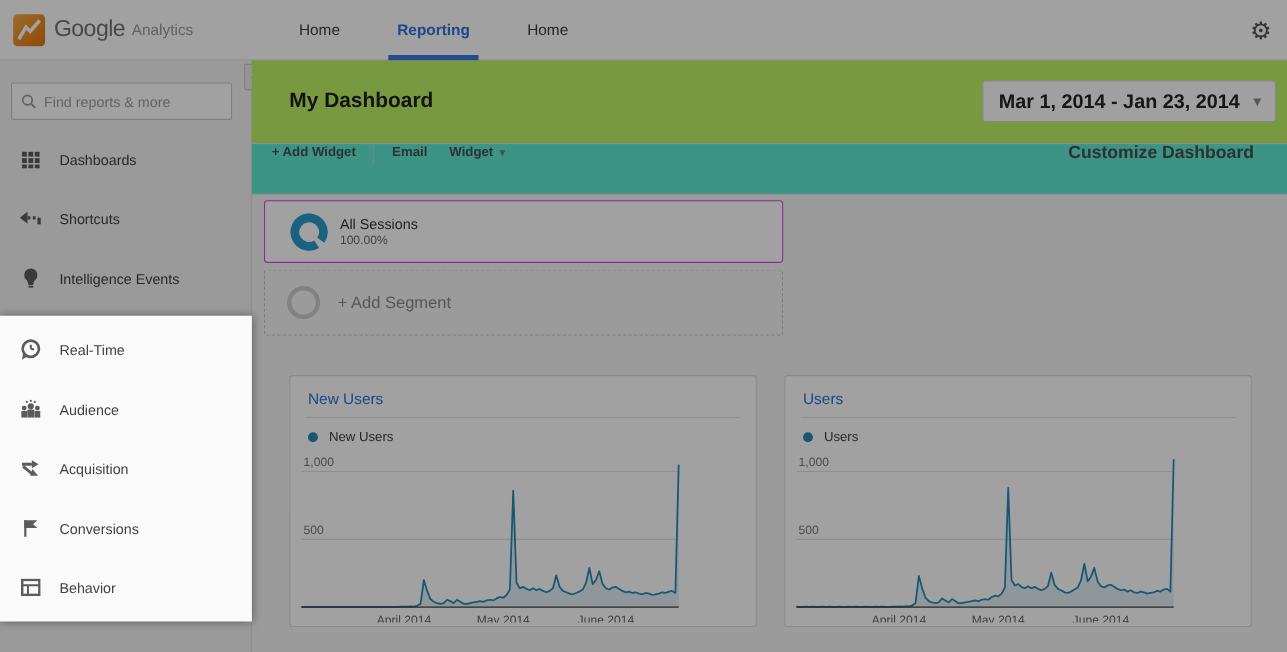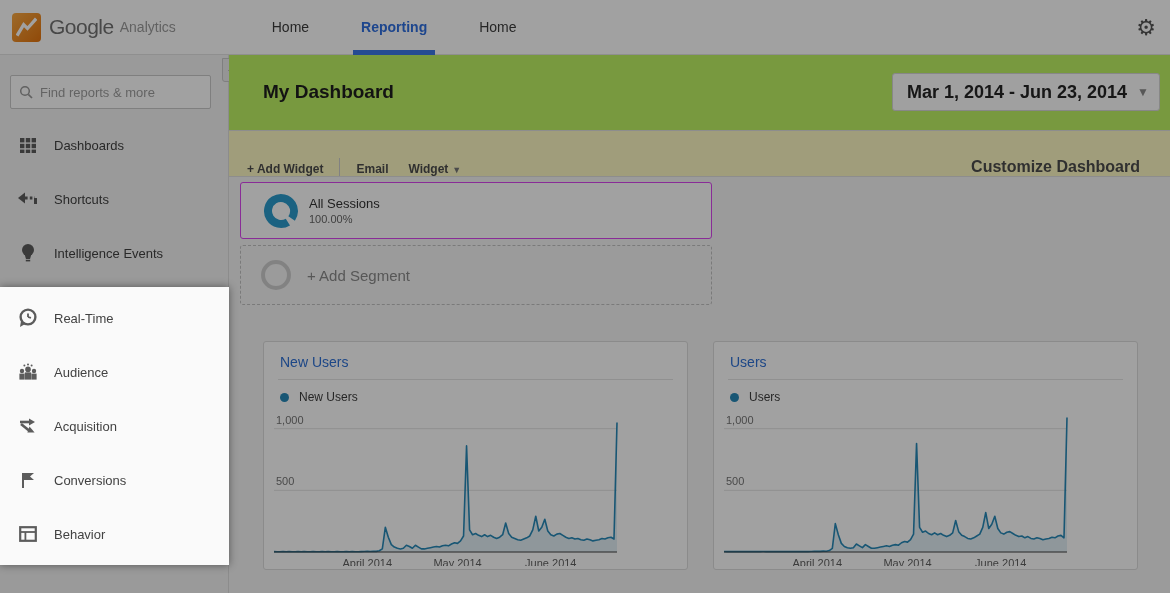--- a/index.html
+++ b/index.html
@@ -48,22 +48,22 @@
   .main { position:absolute; left:229px; top:55px; width:941px; height:538px; }
   .title-strip { position:absolute; left:0; top:0; width:941px; height:76px; background:#bef264;
                  border-bottom:1px solid #e0e0e0; }
   .page-title { position:absolute; left:34px; top:26px; font-size:19px; font-weight:bold; color:#1f1f1f; }
   .date-box { position:absolute; right:10px; top:18px; height:38px; background:#fdfdfd;
               border:1px solid #d6d6d6; border-radius:3px; display:flex; align-items:center;
               padding:0 10px 0 14px; cursor:pointer; }
   .date-text { font-size:18px; font-weight:bold; color:#252525; }
   .date-arrow { font-size:12px; color:#8b8b8b; margin-left:10px; }
 
-  .toolbar { position:absolute; left:0; top:76px; width:941px; height:46px; background:#fef9c3;
-             border-bottom:1px solid #e0e0e0; display:flex; align-items:flex-end; }
+  .toolbar { position:absolute; left:0; top:76px; width:941px; height:46px; background:#5eead4;
+             border-bottom:1px solid #e0e0e0; display:flex; align-items:flex-start; }
   .tb-btn { font-size:12px; font-weight:bold; color:#4d4d4d; cursor:pointer; }
   .tb-add { margin-left:18px; }
   .tb-sep { width:1px; height:18px; background:#ccc; margin:0 16px 0 16px; }
   .tb-email { margin-right:20px; }
   .tb-export .arrow { font-size:9px; color:#777; margin-left:4px; }
   .tb-customize { position:absolute; right:30px; font-size:16px; font-weight:bold; color:#4d4d4d; cursor:pointer; }
 
   .content { position:absolute; left:0; top:122px; width:941px; height:416px; background:#f5f5f5; }
 
   .seg-card { position:absolute; left:11px; top:5px; width:472px; height:57px; background:#ffffff;
@@ -224,21 +224,21 @@
   </aside>
 
   <div class="collapse-tab">
     <span>◄</span>
   </div>
 
   <main class="main">
     <div class="title-strip">
       <h1 class="page-title">My Dashboard</h1>
       <div class="date-box">
-        <span class="date-text">Mar 1, 2014 - Jun 23, 2014</span>
+        <span class="date-text">Mar 1, 2014 - Jan 23, 2014</span>
         <span class="date-arrow">▼</span>
       </div>
     </div>
 
     <div class="toolbar">
       <span class="tb-btn tb-add">+ Add Widget</span>
       <span class="tb-sep"></span>
       <span class="tb-btn tb-email">Email</span>
       <span class="tb-btn tb-export">
         <span>Widget</span><span class="arrow">▼</span>

